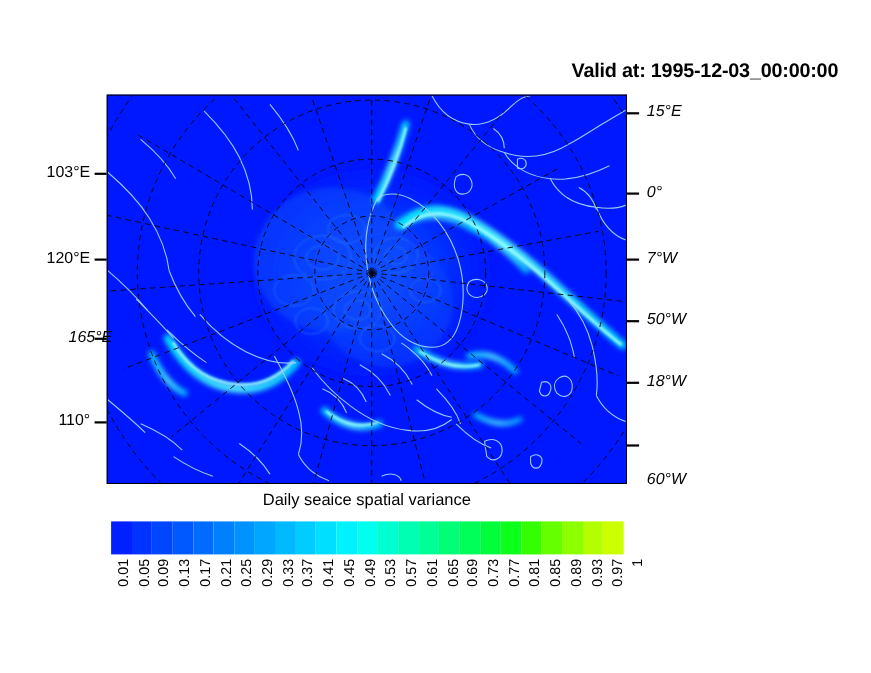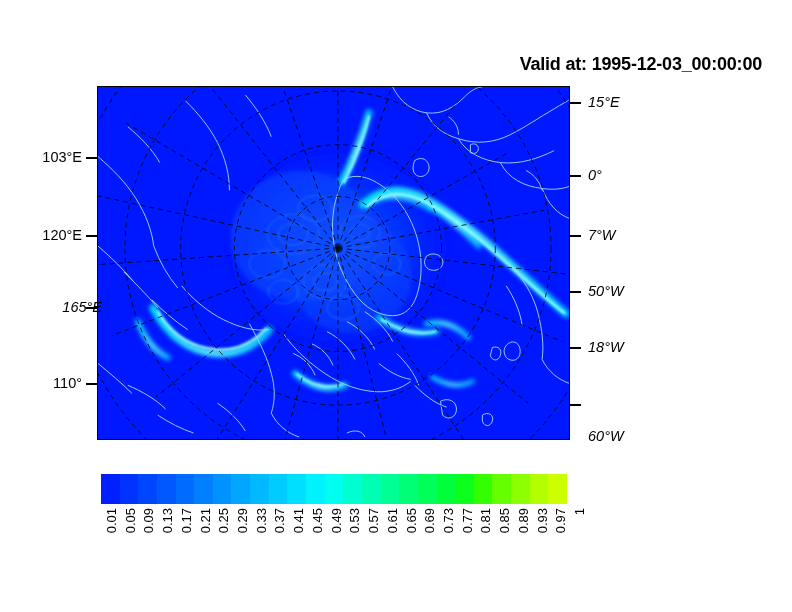--- a/index.html
+++ b/index.html
@@ -311,20 +311,21 @@
       <div class="tick-right" style="top: 235px;"></div>
       <div class="ticklabel right" style="top: 235px; left: 588px;">7°W</div>
       <div class="tick-right" style="top: 291px;"></div>
       <div class="ticklabel right" style="top: 291px; left: 588px;">50°W</div>
       <div class="tick-right" style="top: 347px;"></div>
       <div class="ticklabel right" style="top: 347px; left: 588px;">18°W</div>
       <div class="tick-right" style="top: 404px;"></div>
       <div class="ticklabel right" style="top: 404px; left: 588px; margin-top: 32px;">60°W</div>
     </div>
 
+  <div id="xlabel">Daily seaice spatial variance</div>
 
   <div id="colorbar-wrap">
     <div id="colorbar">
         <div class="swatch" style="background: rgb(0, 32, 255);"></div>
         <div class="swatch" style="background: rgb(0, 51, 255);"></div>
         <div class="swatch" style="background: rgb(0, 70, 255);"></div>
         <div class="swatch" style="background: rgb(0, 89, 255);"></div>
         <div class="swatch" style="background: rgb(0, 108, 255);"></div>
         <div class="swatch" style="background: rgb(0, 128, 255);"></div>
         <div class="swatch" style="background: rgb(0, 147, 255);"></div>

